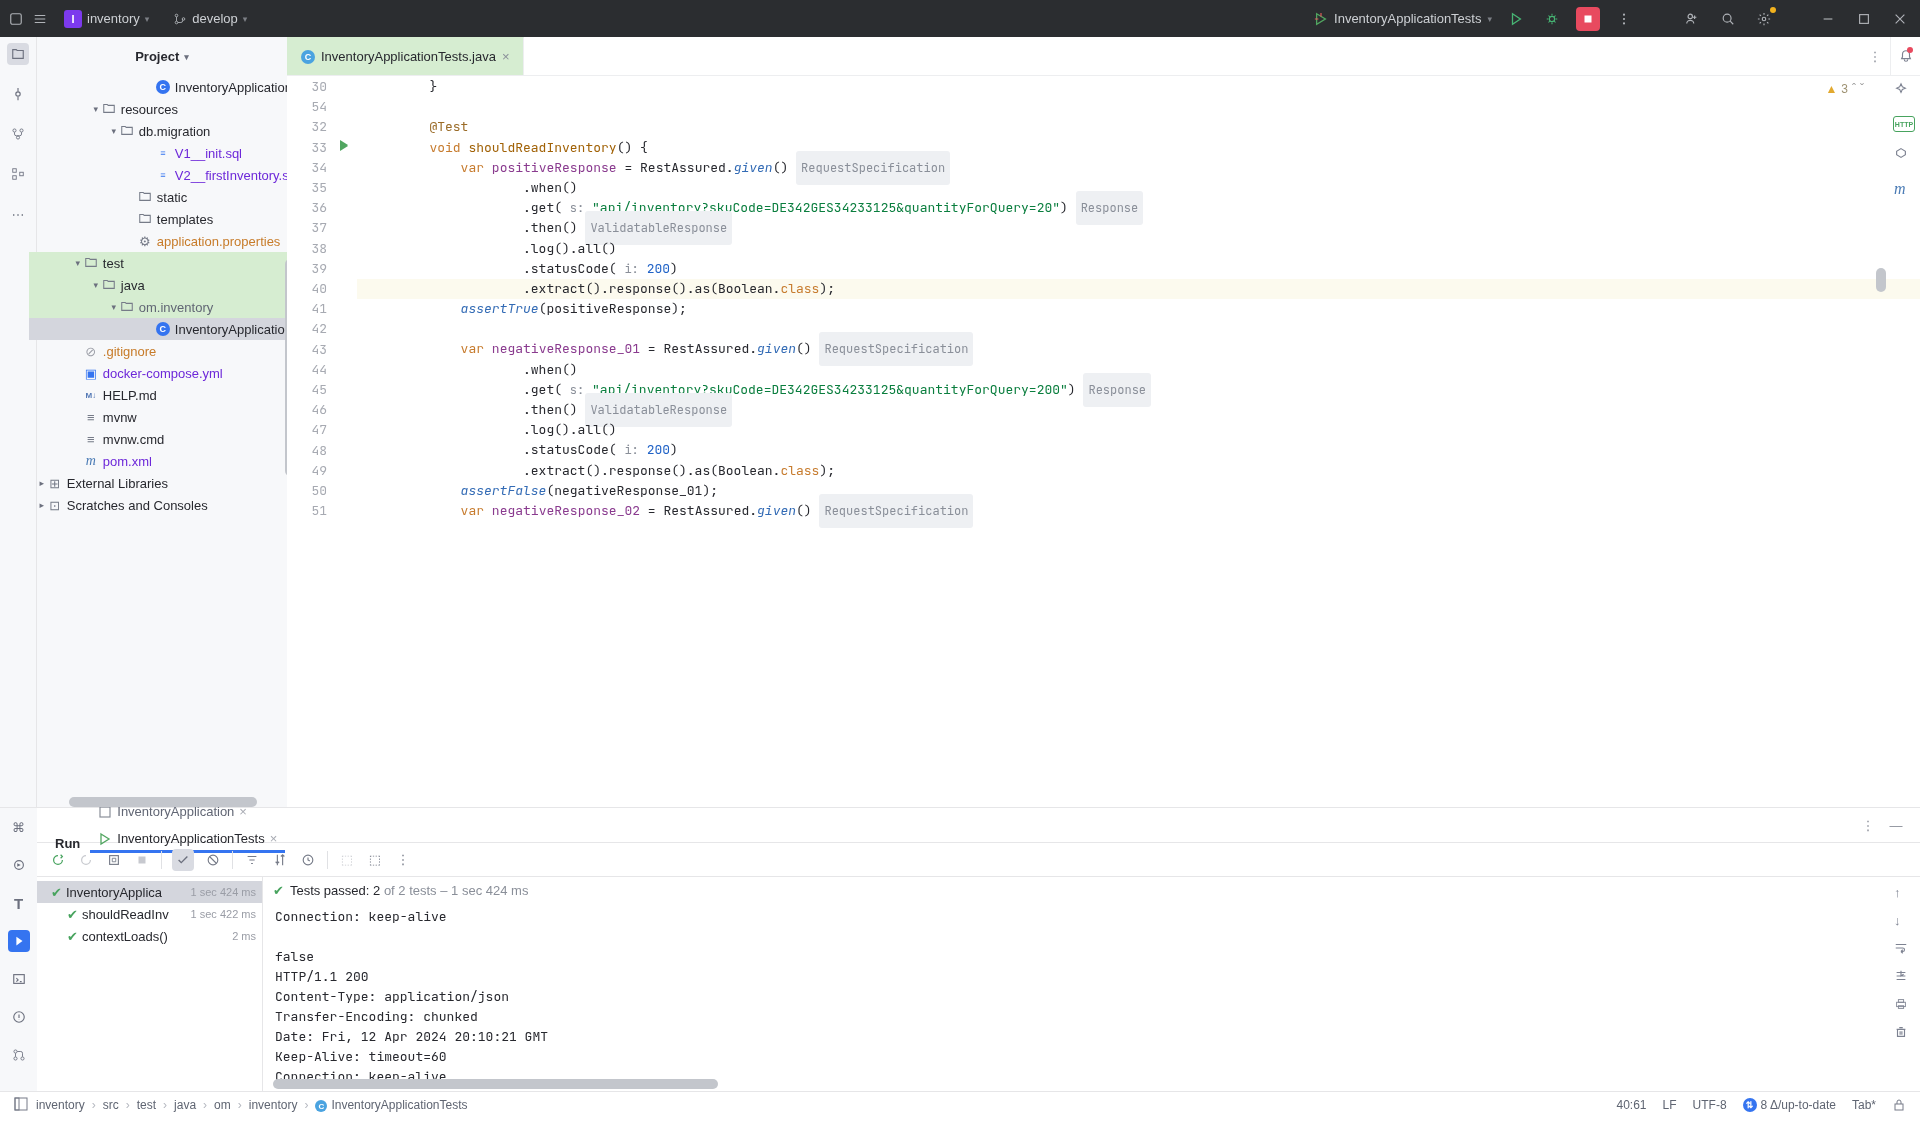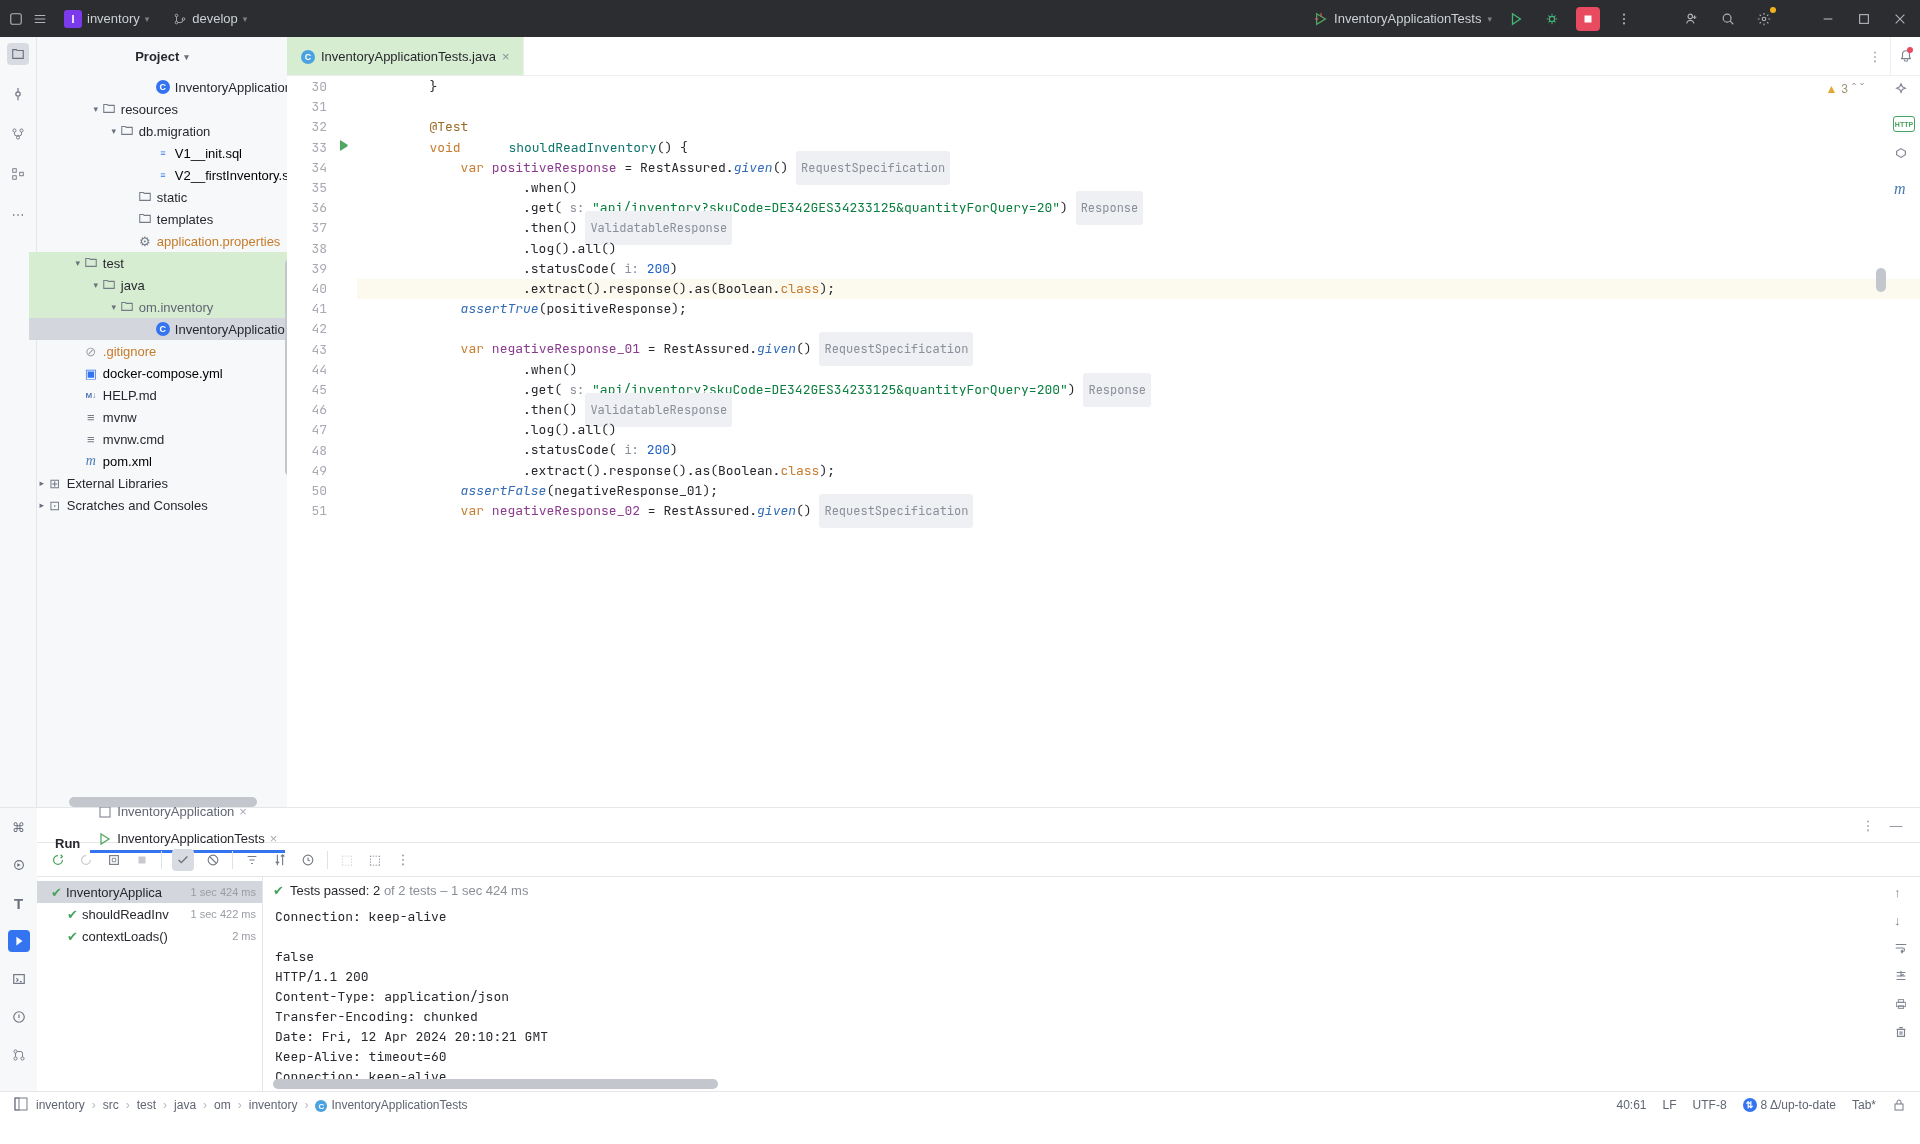--- a/index.html
+++ b/index.html
@@ -24,42 +24,42 @@
 .project-header { height: 39px; display: flex; align-items: center; padding: 0 12px; color: #27282e; font-weight: 600; gap: 5px; }
 .project-header .chev { font-size: 9px; color: #6c707e; }
 .project-tree { flex: 1; overflow: hidden; position: relative; }
 .tree-item { height: 22px; display: flex; align-items: center; white-space: nowrap; font-size: 13px; cursor: pointer; }
 .tree-item .arrow { width: 10px; text-align: center; font-size: 9px; color: #6c707e; }
 .tree-item .ticon { width: 16px; display: inline-flex; justify-content: center; margin-right: 4px; }
 .tree-item.selected { background: #d4d6dd; }
 .tree-item.green-hl { background: #d6edd1; }
 .tree-txt { color: #27282e; }
 .tree-txt.orange { color: #c77b29; }
-.tree-txt.blue { color: #000000; }
+.tree-txt.blue { color: #6d28d9; }
 .tree-txt.gray { color: #616674; }
 .tree-scroll { position: absolute; bottom: 0; left: 40px; width: 188px; height: 10px; background: #c3c6cc; border-radius: 5px; }
 .tree-vscroll { position: absolute; right: 0; top: 183px; width: 10px; height: 217px; background: #c3c6cc; border-radius: 5px; }
 .editor-area { flex: 1; display: flex; flex-direction: column; background: #fff; }
 .tab-row { height: 39px; display: flex; align-items: stretch; border-bottom: 1px solid #edeef0; }
 .file-tab { display: flex; align-items: center; gap: 6px; padding: 0 14px; background: #d6edd1; border-top: 1px solid #d6edd1; border-right: 1px solid #edeef0; color: #27282e; }
 .file-tab .close-x { color: #8a8f99; font-size: 13px; cursor: pointer; }
 .tab-spacer { flex: 1; }
 .tab-menu { width: 30px; display: flex; align-items: center; justify-content: center; color: #8a8f99; cursor: pointer; }
 .bell-col { width: 30px; border-left: 1px solid #edeef0; display: flex; align-items: center; justify-content: center; position: relative; }
 .bell-col .dot { position: absolute; top: 10px; right: 7px; width: 6px; height: 6px; background: #e84a5f; border-radius: 50%; }
 .editor-body { flex: 1; display: flex; position: relative; overflow: hidden; }
 .gutter { width: 50px; text-align: right; padding-right: 10px; color: #a7aab2; font-family: "JetBrains Mono", Menlo, Consolas, monospace; font-size: 13px; line-height: 20.2px; padding-top: 1px; background: #fff; user-select: none; }
 .gutter-extra { width: 20px; padding-top: 1px; line-height: 20.2px; font-size: 12px; }
 .code-area { flex: 1; font-family: "JetBrains Mono", Menlo, Consolas, monospace; font-size: 13px; line-height: 20.2px; padding-top: 1px; overflow: hidden; position: relative; white-space: pre; }
 .code-line { height: 20.2px; padding-left: 10px; }
 .code-line.current { background: #fcfaee; }
 .kw-orange { color: #c77c2f; }
 .kw-blue { color: #336bb5; font-style: italic; }
 .nm-gold { color: #9a6b27; }
-.fn-teal { color: #0f766e; margin-left: 40px; }
+.fn-teal { color: #a16207; }
 .str-green { color: #0a7e3e; }
 .num-blue { color: #2163c7; }
 .cls-purple { color: #8a3b8f; }
 .inlay { background: #eef0f3; color: #8a8f99; border-radius: 3px; padding: 9px 5px; font-size: 12px; font-style: normal; }
 .inlay-short { color: #8a8f99; font-size: 12px; }
 .badge-warn { position: absolute; top: 6px; right: 56px; display: flex; align-items: center; gap: 4px; font-size: 12px; color: #9e9272; }
 .badge-warn .wi { color: #e2a92f; }
 .right-icons { position: absolute; right: 0; top: 0; width: 32px; display: flex; flex-direction: column; align-items: center; gap: 14px; padding-top: 6px; }
 .right-icons .ri { width: 20px; height: 20px; color: #7d8291; cursor: pointer; }
 .code-vscroll { position: absolute; right: 34px; top: 192px; width: 10px; height: 24px; background: #c3c6cc; border-radius: 5px; }
@@ -414,21 +414,21 @@
       <div class="bell-col">
           <svg viewBox="0 0 16 16" style="color:#7d8291">
             <path d="M8 2a4 4 0 00-4 4v3l-1 2h10l-1-2V6a4 4 0 00-4-4zM6 12a2 2 0 004 0" fill="none" stroke="currentColor" stroke-width="1.3"></path>
           </svg>
           <span class="dot"></span>
         </div>
     </div>
     <div class="editor-body">
       <div class="gutter" id="gutter">
           <div>30</div>
-          <div>31</div>
+          <div>54</div>
           <div>32</div>
           <div>33</div>
           <div>34</div>
           <div>35</div>
           <div>36</div>
           <div>37</div>
           <div>38</div>
           <div>39</div>
           <div>40</div>
           <div>41</div>

